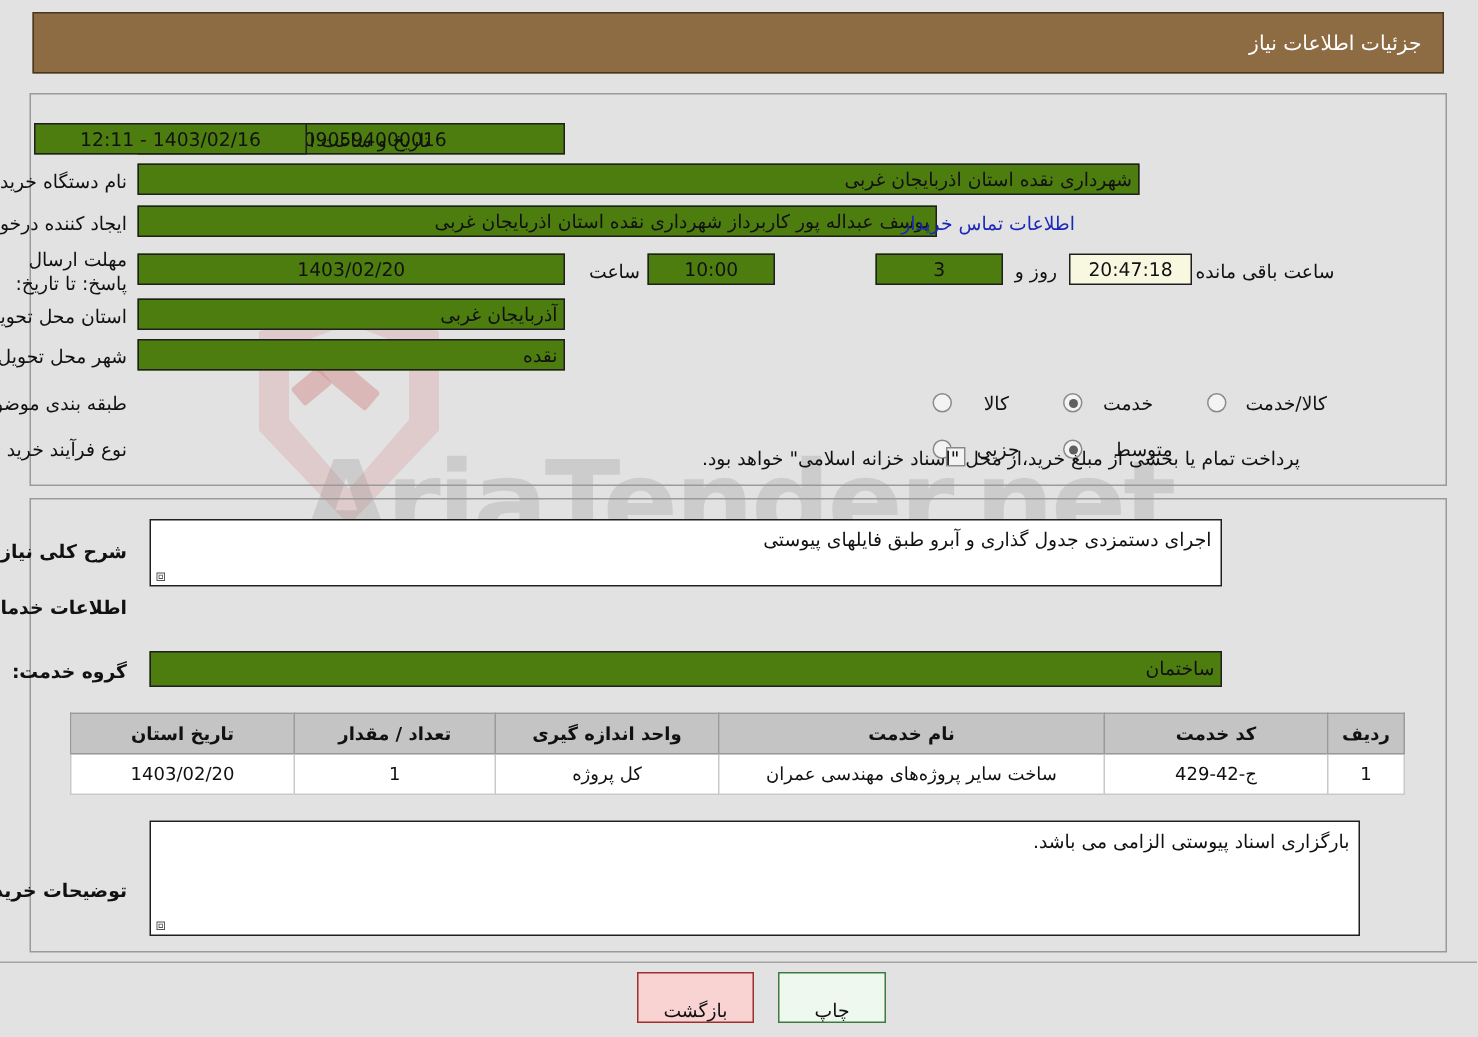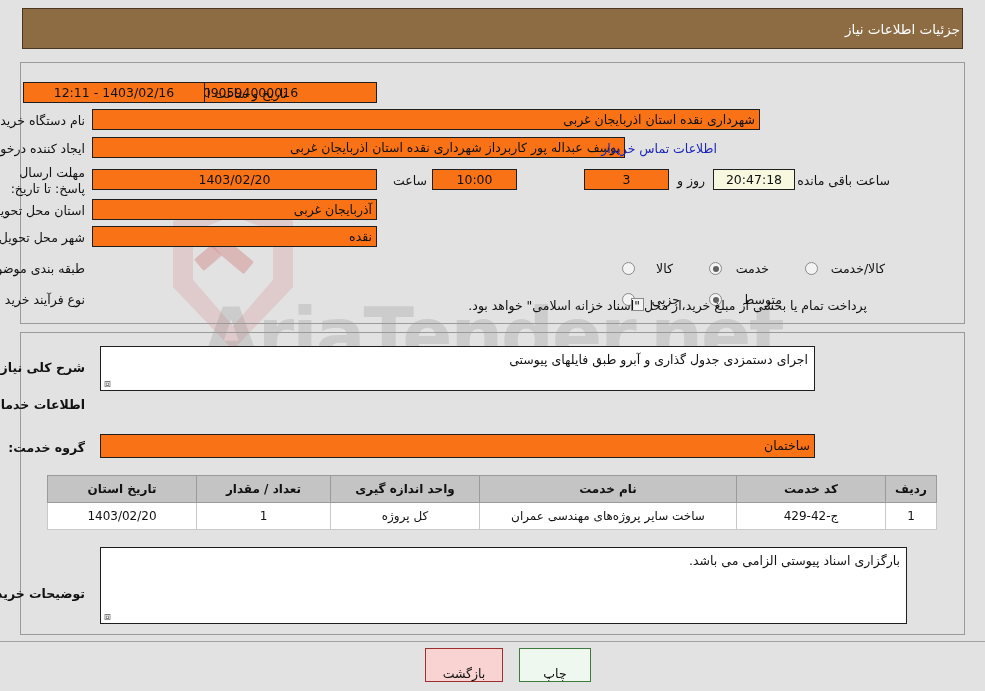--- a/index.html
+++ b/index.html
@@ -86,21 +86,21 @@
     left: 22px;
     top: 8px;
     width: 941px;
     height: 41px;
     background: #8d6c44;
     border: 1px solid #4a3720;
     box-sizing: border-box;
     display: flex;
     align-items: center;
     justify-content: flex-start;
-    padding: 0 2px;
+    padding: 0 14px;
   }
   .header-bar .title {
     color: #ffffff;
     font-size: 13.5px;
   }
 
   
   .panel {
     position: absolute;
     border: 1px solid #9a9a9a;
@@ -116,21 +116,21 @@
     font-size: 12.5px;
     color: #111;
     white-space: nowrap;
     line-height: 15px;
   }
   .lbl.b { font-weight: bold; }
   .lbl.blue { color: #1b27b8; }
 
   .fld {
     position: absolute;
-    background: #f97316;
+    background: #4d7c0f;
     border: 1px solid #1f1f1f;
     box-sizing: border-box;
     font-size: 12.5px;
     color: #111;
     line-height: 18px;
     padding: 1px 4px 0 4px;
     height: 21px;
     white-space: nowrap;
     overflow: hidden;
     text-overflow: clip;

